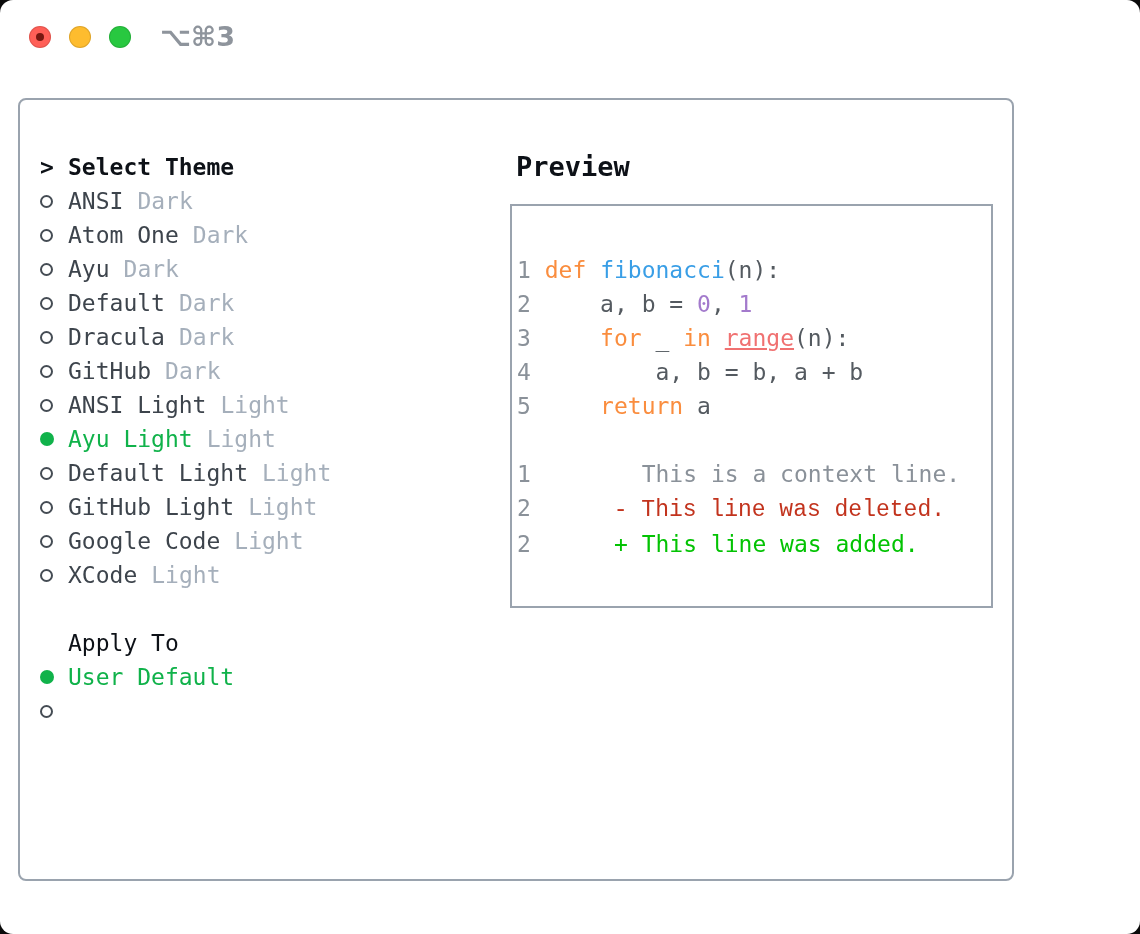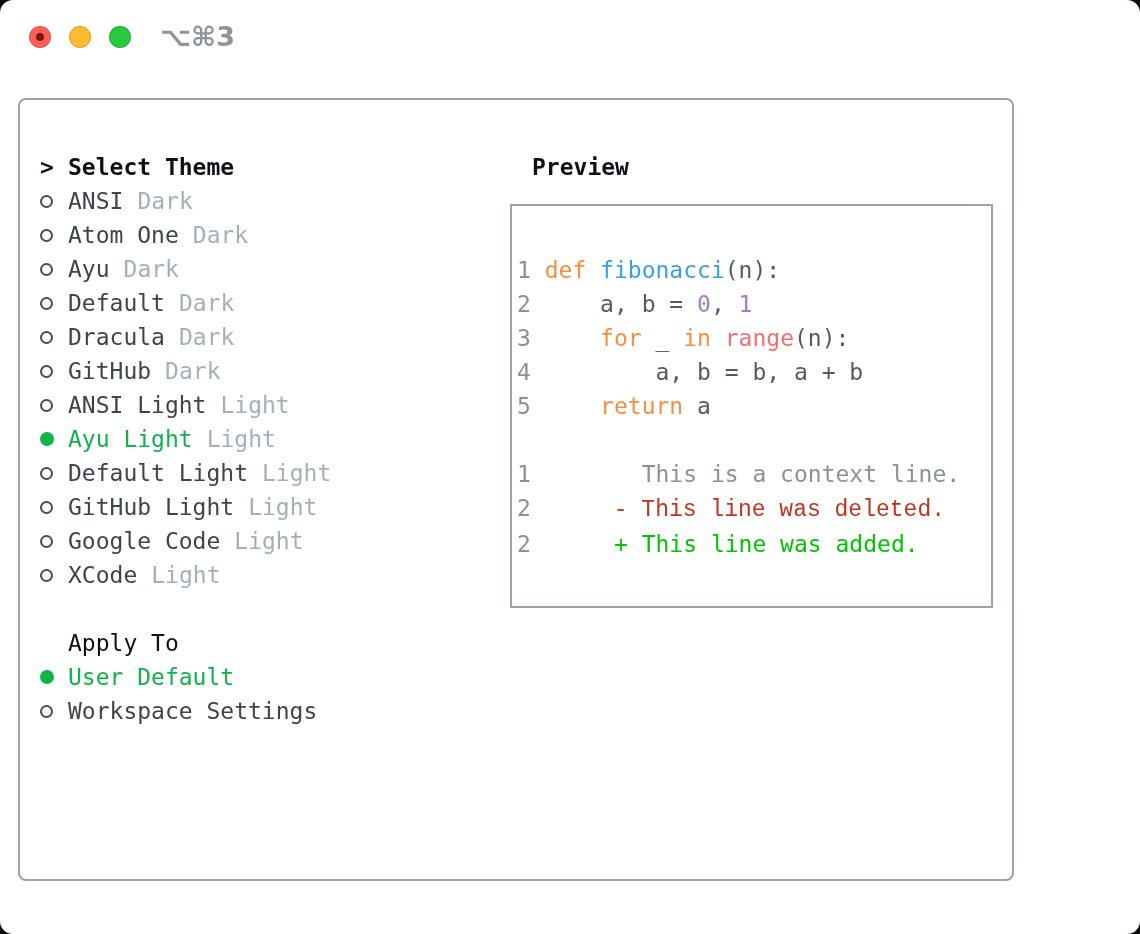--- a/index.html
+++ b/index.html
@@ -64,38 +64,38 @@
   .name.sel{color:var(--selection_green,#10b24a);}
   .variant{color:var(--muted_gray,#a5afbb);margin-left:14px;}
   .apply-section{margin-top:34px;}
   .help{
     margin-top:34px;width:412px;
     color:var(--muted_gray,#a5afbb);
     font-size:23px;line-height:34px;white-space:normal;
   }
   
   .preview-label{
-    position:absolute;left:512px;top:50px;height:34px;line-height:34px;
-    font-size:23px;font-weight:bold;color:var(--header_text,#0d1117);
+    position:absolute;left:496px;top:50px;height:34px;line-height:34px;
+    font-size:27px;font-weight:bold;color:var(--header_text,#0d1117);
   }
   .preview-box{
     position:absolute;left:490px;top:104px;width:483px;height:404px;
     border:2px solid var(--border_gray,#9aa3ae);box-sizing:border-box;
     background:#fff;overflow:hidden;
   }
   .code{
     padding:47px 6px 0 5px;
     font-size:23px;line-height:34px;white-space:pre;
   }
   .cline{min-height:34px;}
   .ln{color:var(--line_number_gray,#8a9199);}
   .tok-kw{color:var(--keyword_orange,#fa8d3e);}
   .tok-fn{color:var(--function_blue,#399ee6);}
   .tok-num{color:var(--number_purple,#a37acc);}
-  .tok-call{color:var(--call_coral,#f07171);}
+  .tok-call{color:var(--call_coral,#f07171);text-decoration:underline;}
   .tok-fg{color:var(--code_fg,#545a60);}
   .tok-ctx{color:var(--line_number_gray,#8a9199);}
   .tok-del{color:var(--deleted_red,#c2331d);font-family:Liberation Mono, monospace;}
   .tok-add{color:var(--added_green,#03c303);}
 </style>
 </head>
 <body style="--selection_green: #10b24a; --added_green: #03c303; --deleted_red: #c2331d; --keyword_orange: #fa8d3e; --function_blue: #399ee6; --number_purple: #a37acc; --call_coral: #f07171; --code_fg: #545a60; --item_text: #3d444c; --header_text: #0d1117; --muted_gray: #a5afbb; --line_number_gray: #8a9199; --border_gray: #9aa3ae; --title_gray: #8e949c; --traffic_red: #ff5f57; --traffic_red_dot: #771811; --traffic_yellow: #febc2e; --traffic_green: #28c840; --window_bg: #ffffff; --outside_bg: #0a0a0a;">
 
 <div class="screen">
 
@@ -131,21 +131,21 @@
           <div class="row"><span class="bcol"><span class="bullet"></span></span><span class="name">XCode</span><span class="variant">Light</span></div>
         </div>
 
       <div class="apply-section">
         <div class="row">
           <span class="bcol"></span>
           <span class="hdr2">Apply To</span>
         </div>
         <div id="apply-list">
             <div class="row"><span class="bcol"><span class="bullet sel"></span></span><span class="name sel">User Default</span></div>
-            <div class="row"><span class="bcol"><span class="bullet"></span></span><span class="name">Workspace Settings</span></div>
+            <div class="row"><span class="bcol"><span class="bullet"></span></span></div>
           </div>
       </div>
 
     </div>
 
     <div class="preview-label">Preview</div>
 
     <div class="preview-box">
       <div class="code" id="code"><div class="cline"><span class="ln">1</span> <span class="tok-kw">def</span><span class="tok-fg"> </span><span class="tok-fn">fibonacci</span><span class="tok-fg">(n):</span></div><div class="cline"><span class="ln">2</span> <span class="tok-fg">    a, b = </span><span class="tok-num">0</span><span class="tok-fg">, </span><span class="tok-num">1</span></div><div class="cline"><span class="ln">3</span> <span class="tok-fg">    </span><span class="tok-kw">for</span><span class="tok-fg"> _ </span><span class="tok-kw">in</span><span class="tok-fg"> </span><span class="tok-call">range</span><span class="tok-fg">(n):</span></div><div class="cline"><span class="ln">4</span> <span class="tok-fg">        a, b = b, a + b</span></div><div class="cline"><span class="ln">5</span> <span class="tok-fg">    </span><span class="tok-kw">return</span><span class="tok-fg"> a</span></div><div class="cline"><span class="ln"></span></div><div class="cline"><span class="ln">1</span> <span class="tok-ctx">       This is a context line.</span></div><div class="cline"><span class="ln">2</span> <span class="tok-del">     - This line was deleted.</span></div><div class="cline"><span class="ln">2</span> <span class="tok-add">     + This line was added.</span></div></div>
     </div>

